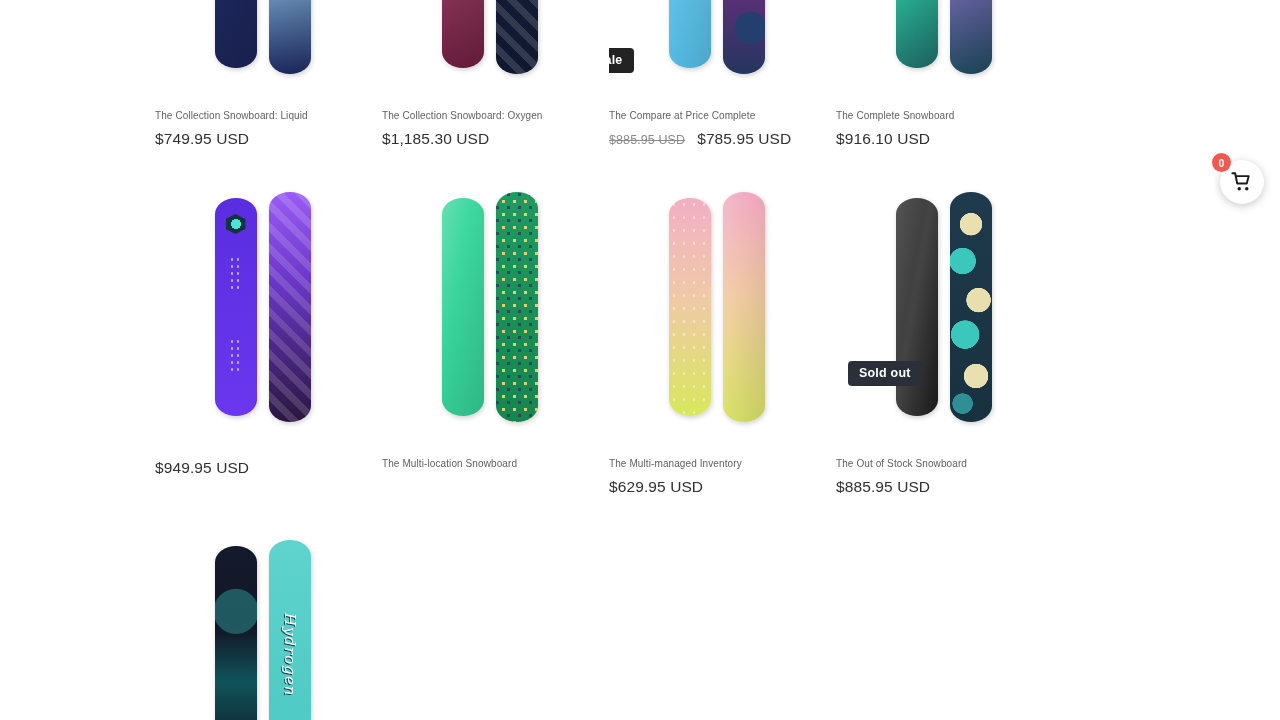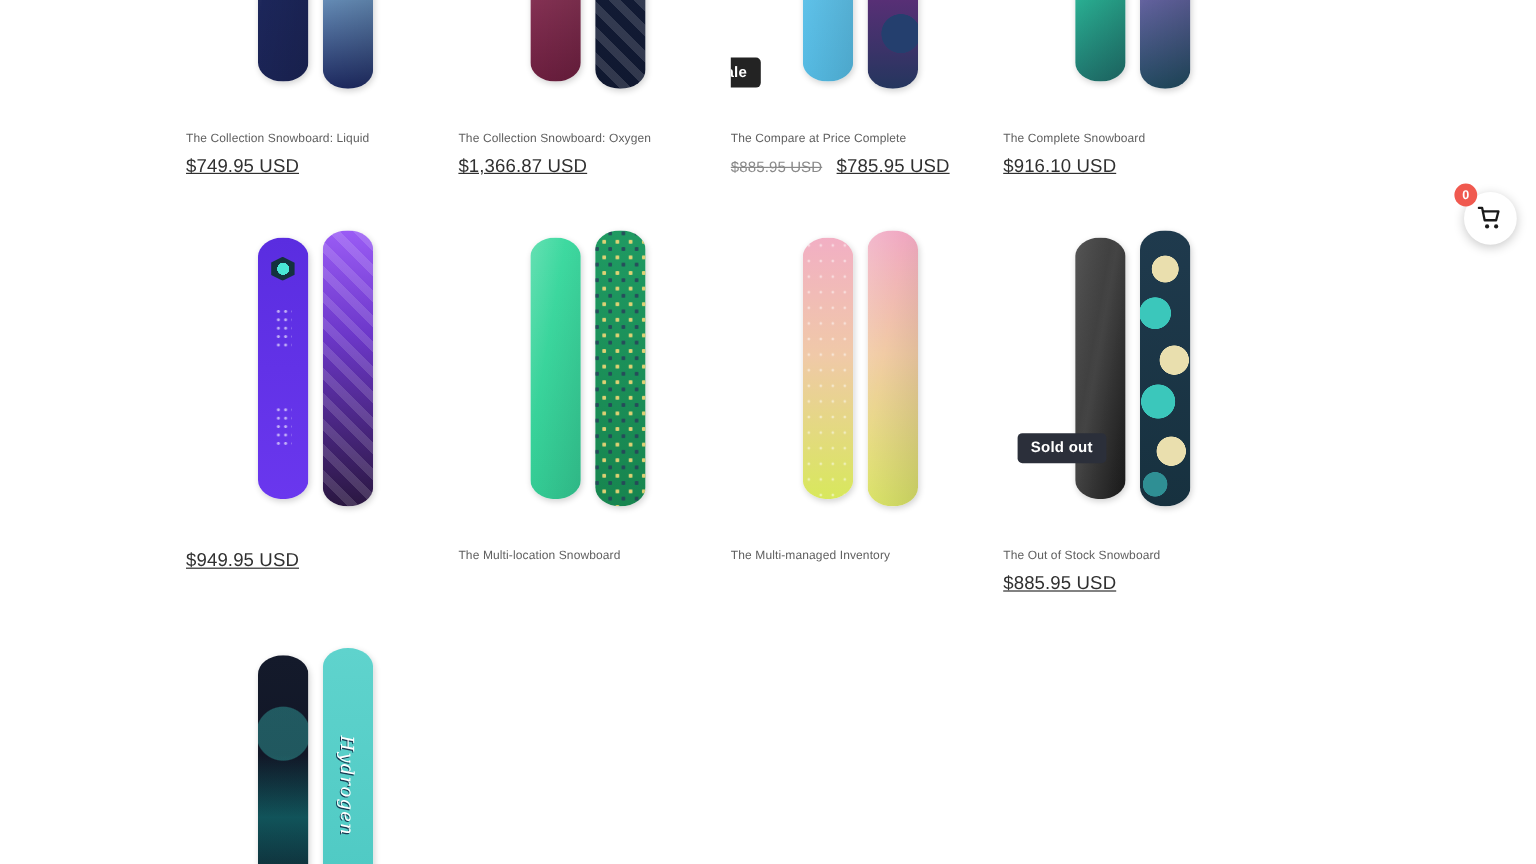--- a/index.html
+++ b/index.html
@@ -64,21 +64,20 @@
     letter-spacing: .1px;
     display: inline-block;
     text-decoration: none;
   }
   .title.hovered { text-decoration: underline; text-underline-offset: 3px; }
   .price-row { margin-top: 6px; display: flex; align-items: baseline; gap: 12px; }
   .price {
     font-size: 15.5px;
     color: #303030;
     letter-spacing: .1px;
-    text-decoration: underline;
   }
   .price.compare {
     font-size: 12.5px;
     color: #8a8a8a;
     text-decoration: line-through;
   }
 
   
   .cart-btn {
     position: absolute;
@@ -215,21 +214,21 @@
               <div class="art oxy-a"></div>
               <div class="ov grad-sheen"></div>
             </div>
             <div class="bd tall">
               <div class="art oxy-b"></div>
               <div class="ov diag-stripe"></div>
             </div>
           </div>
         </div>
         <div class="info"><a class="title">The Collection Snowboard: Oxygen</a><div class="price-row">
-            <span class="price">$1,366.87 USD</span>
+            <span class="price">$1,185.30 USD</span>
           </div></div>
       </div>
       <div class="card">
         <div class="media">
           <div class="boards">
             <div class="bd">
               <div class="art cmp-a"></div>
               <div class="ov grad-sheen"></div>
             </div>
             <div class="bd tall">
@@ -301,21 +300,23 @@
             <div class="bd">
               <div class="art mmg-a"></div>
               <div class="ov dots-pix"></div>
             </div>
             <div class="bd tall">
               <div class="art mmg-b"></div>
               <div class="ov grad-sheen"></div>
             </div>
           </div>
         </div>
-        <div class="info"><a class="title">The Multi-managed Inventory</a></div>
+        <div class="info"><a class="title">The Multi-managed Inventory</a><div class="price-row">
+            <span class="price">$629.95 USD</span>
+          </div></div>
       </div>
       <div class="card">
         <div class="media">
           <div class="boards">
             <div class="bd">
               <div class="art oos-a"></div>
               <div class="ov grad-sheen"></div>
             </div>
             <div class="bd tall">
               <div class="art oos-b"></div>

